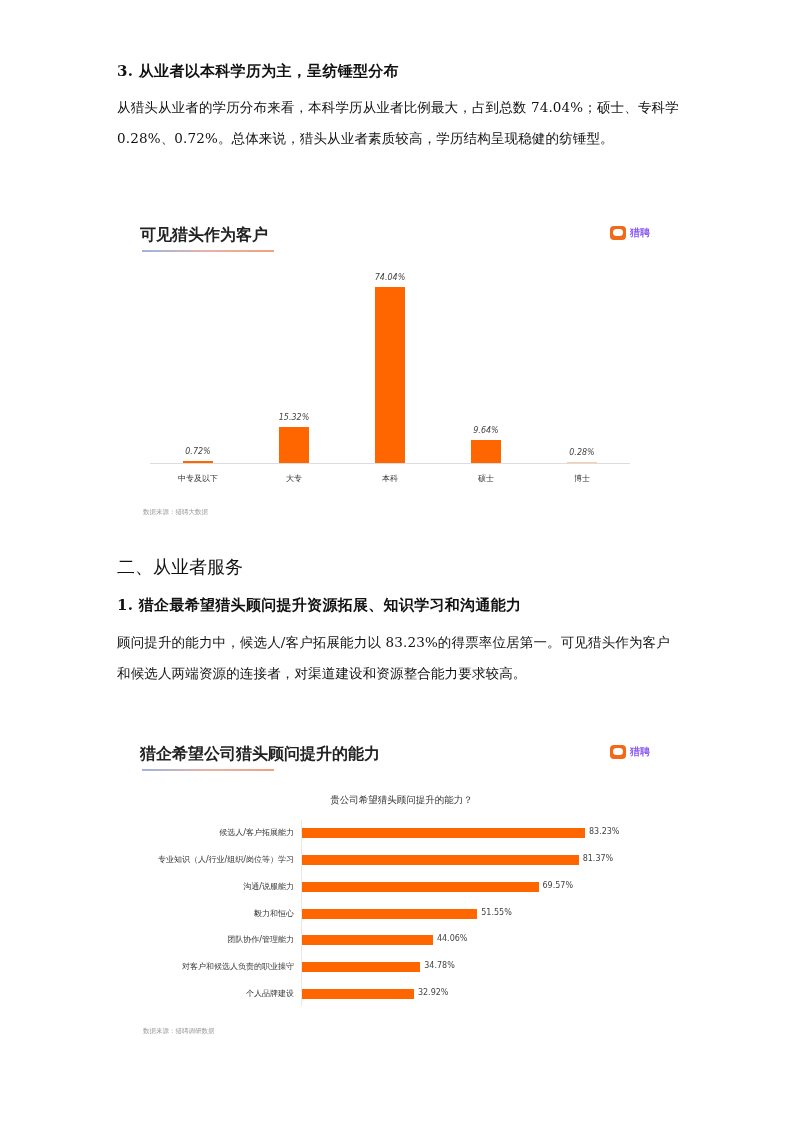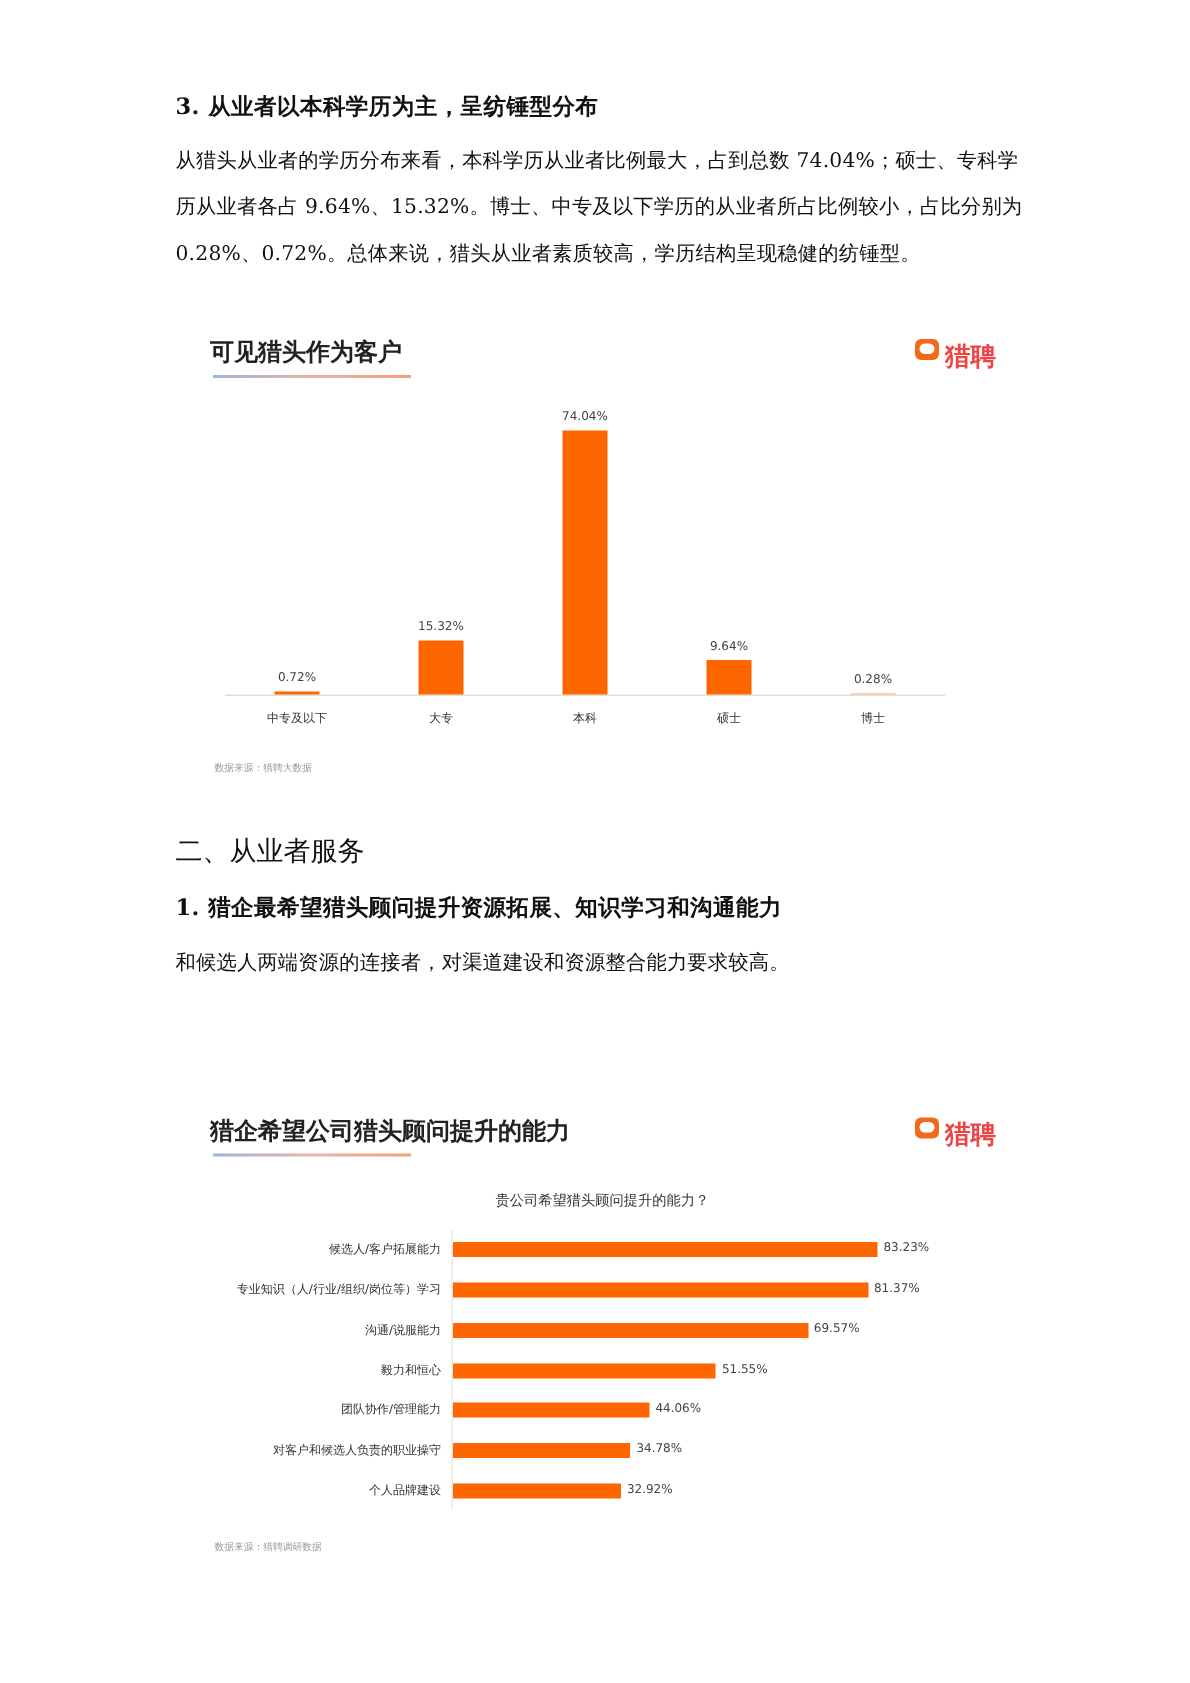--- a/index.html
+++ b/index.html
@@ -5,38 +5,37 @@
   html, body { margin:0; padding:0; background:#ffffff; }
   body { width:793px; height:1122px; position:relative; overflow:hidden;
          font-family:"DejaVu Serif","Liberation Serif",serif; color:#111; }
   .abs { position:absolute; }
   .h3 { font-weight:bold; font-size:15px; letter-spacing:0.3px; white-space:nowrap; }
   .h2 { font-size:18px; white-space:nowrap;text-align:center; }
   .para { font-size:13.5px; line-height:31px; width:560px; letter-spacing:0.15px; text-align:justify; }
   .para span.line { display:block; white-space:nowrap; }
   .chart-title { font-family:"DejaVu Sans","Liberation Sans",sans-serif; font-weight:bold; font-size:16px; color:#222; white-space:nowrap; }
   .title-underline { height:2px; background:linear-gradient(90deg,#9db3e0,#e8b3a8,#f2a07a); }
-  .logo { display:flex; align-items:flex-start; gap:4px; font-family:"DejaVu Sans","Liberation Sans",sans-serif; color:#ef4444; font-weight:bold; font-size:17px; }
+  .logo { display:flex; align-items:flex-end; gap:4px; font-family:"DejaVu Sans","Liberation Sans",sans-serif; color:#8b5cf6; font-weight:bold; font-size:10px; }
   .logo-badge { width:16px; height:14px; background:#f06a1a; border-radius:4px; position:relative; }
   .logo-badge::after { content:""; position:absolute; left:3px; top:3px; width:10px; height:7px; background:#fff; border-radius:4px; }
   .bar { background:#ff6600; position:absolute; }
-  .vlabel { position:absolute; font-size:8px; color:#444; text-align:center; width:60px; font-family:"DejaVu Sans","Liberation Sans",sans-serif; }
+  .vlabel { position:absolute; font-size:8px; color:#444; text-align:center; width:60px; font-family:"DejaVu Sans","Liberation Sans",sans-serif;font-style:italic; }
   .cat { position:absolute; font-size:8px; color:#333; text-align:center; width:80px; font-family:"DejaVu Sans","Liberation Sans",sans-serif; }
   .src { font-size:6.5px; color:#999; font-family:"DejaVu Sans","Liberation Sans",sans-serif; white-space:nowrap; }
   .hcat { position:absolute; right:0; font-size:8px; color:#333; white-space:nowrap; font-family:"DejaVu Sans","Liberation Sans",sans-serif; text-align:right; }
   .hval { position:absolute; font-size:8px; color:#444; white-space:nowrap; font-family:"DejaVu Sans","Liberation Sans",sans-serif; }
   .subtitle { font-size:9.5px; color:#333; white-space:nowrap; font-family:"DejaVu Sans","Liberation Sans",sans-serif; }
 </style>
 </head>
 <body>
 
 <div class="abs h3" style="left:117px; top:62px;">3.   从业者以本科学历为主，呈纺锤型分布</div>
 <div class="abs para" style="left:117px; top:92px;">
   <span class="line">从猎头从业者的学历分布来看，本科学历从业者比例最大，占到总数 74.04%；硕士、专科学</span>
-  <span class="line">历从业者各占 9.64%、15.32%。博士、中专及以下学历的从业者所占比例较小，占比分别为</span>
   <span class="line">0.28%、0.72%。总体来说，猎头从业者素质较高，学历结构呈现稳健的纺锤型。</span>
 </div>
 
 <div class="abs" style="left:140px; top:225px;">
   <div class="chart-title">可见猎头作为客户</div>
 </div>
 <div class="abs title-underline" style="left:142px; top:250px; width:132px;"></div>
 <div class="abs logo" style="left:610px; top:226px;">
   <span class="logo-badge"></span>
   <span>猎聘</span>
@@ -58,20 +57,21 @@
     <div class="cat" style="left: 446px; top: 473px;">硕士</div>
     <div class="bar" style="left: 567px; width: 30px; top: 461.5px; height: 1.5px; opacity: 0.35;"></div>
     <div class="vlabel" style="left: 552px; top: 447.5px;">0.28%</div>
     <div class="cat" style="left: 542px; top: 473px;">博士</div>
   </div>
 <div class="abs src" style="left:143px; top:508px;">数据来源：猎聘大数据</div>
 
 <div class="abs h2" style="left:117px; top:555px;">二、从业者服务</div>
 <div class="abs h3" style="left:117px; top:596px;">1.   猎企最希望猎头顾问提升资源拓展、知识学习和沟通能力</div>
 <div class="abs para" style="left:117px; top:627px;">
+  <span class="line">顾问提升的能力中，候选人/客户拓展能力以 83.23%的得票率位居第一。可见猎头作为客户</span>
   <span class="line">和候选人两端资源的连接者，对渠道建设和资源整合能力要求较高。</span>
 </div>
 
 <div class="abs" style="left:140px; top:744px;">
   <div class="chart-title">猎企希望公司猎头顾问提升的能力</div>
 </div>
 <div class="abs title-underline" style="left:142px; top:769px; width:132px;"></div>
 <div class="abs logo" style="left:610px; top:745px;">
   <span class="logo-badge"></span>
   <span>猎聘</span>

